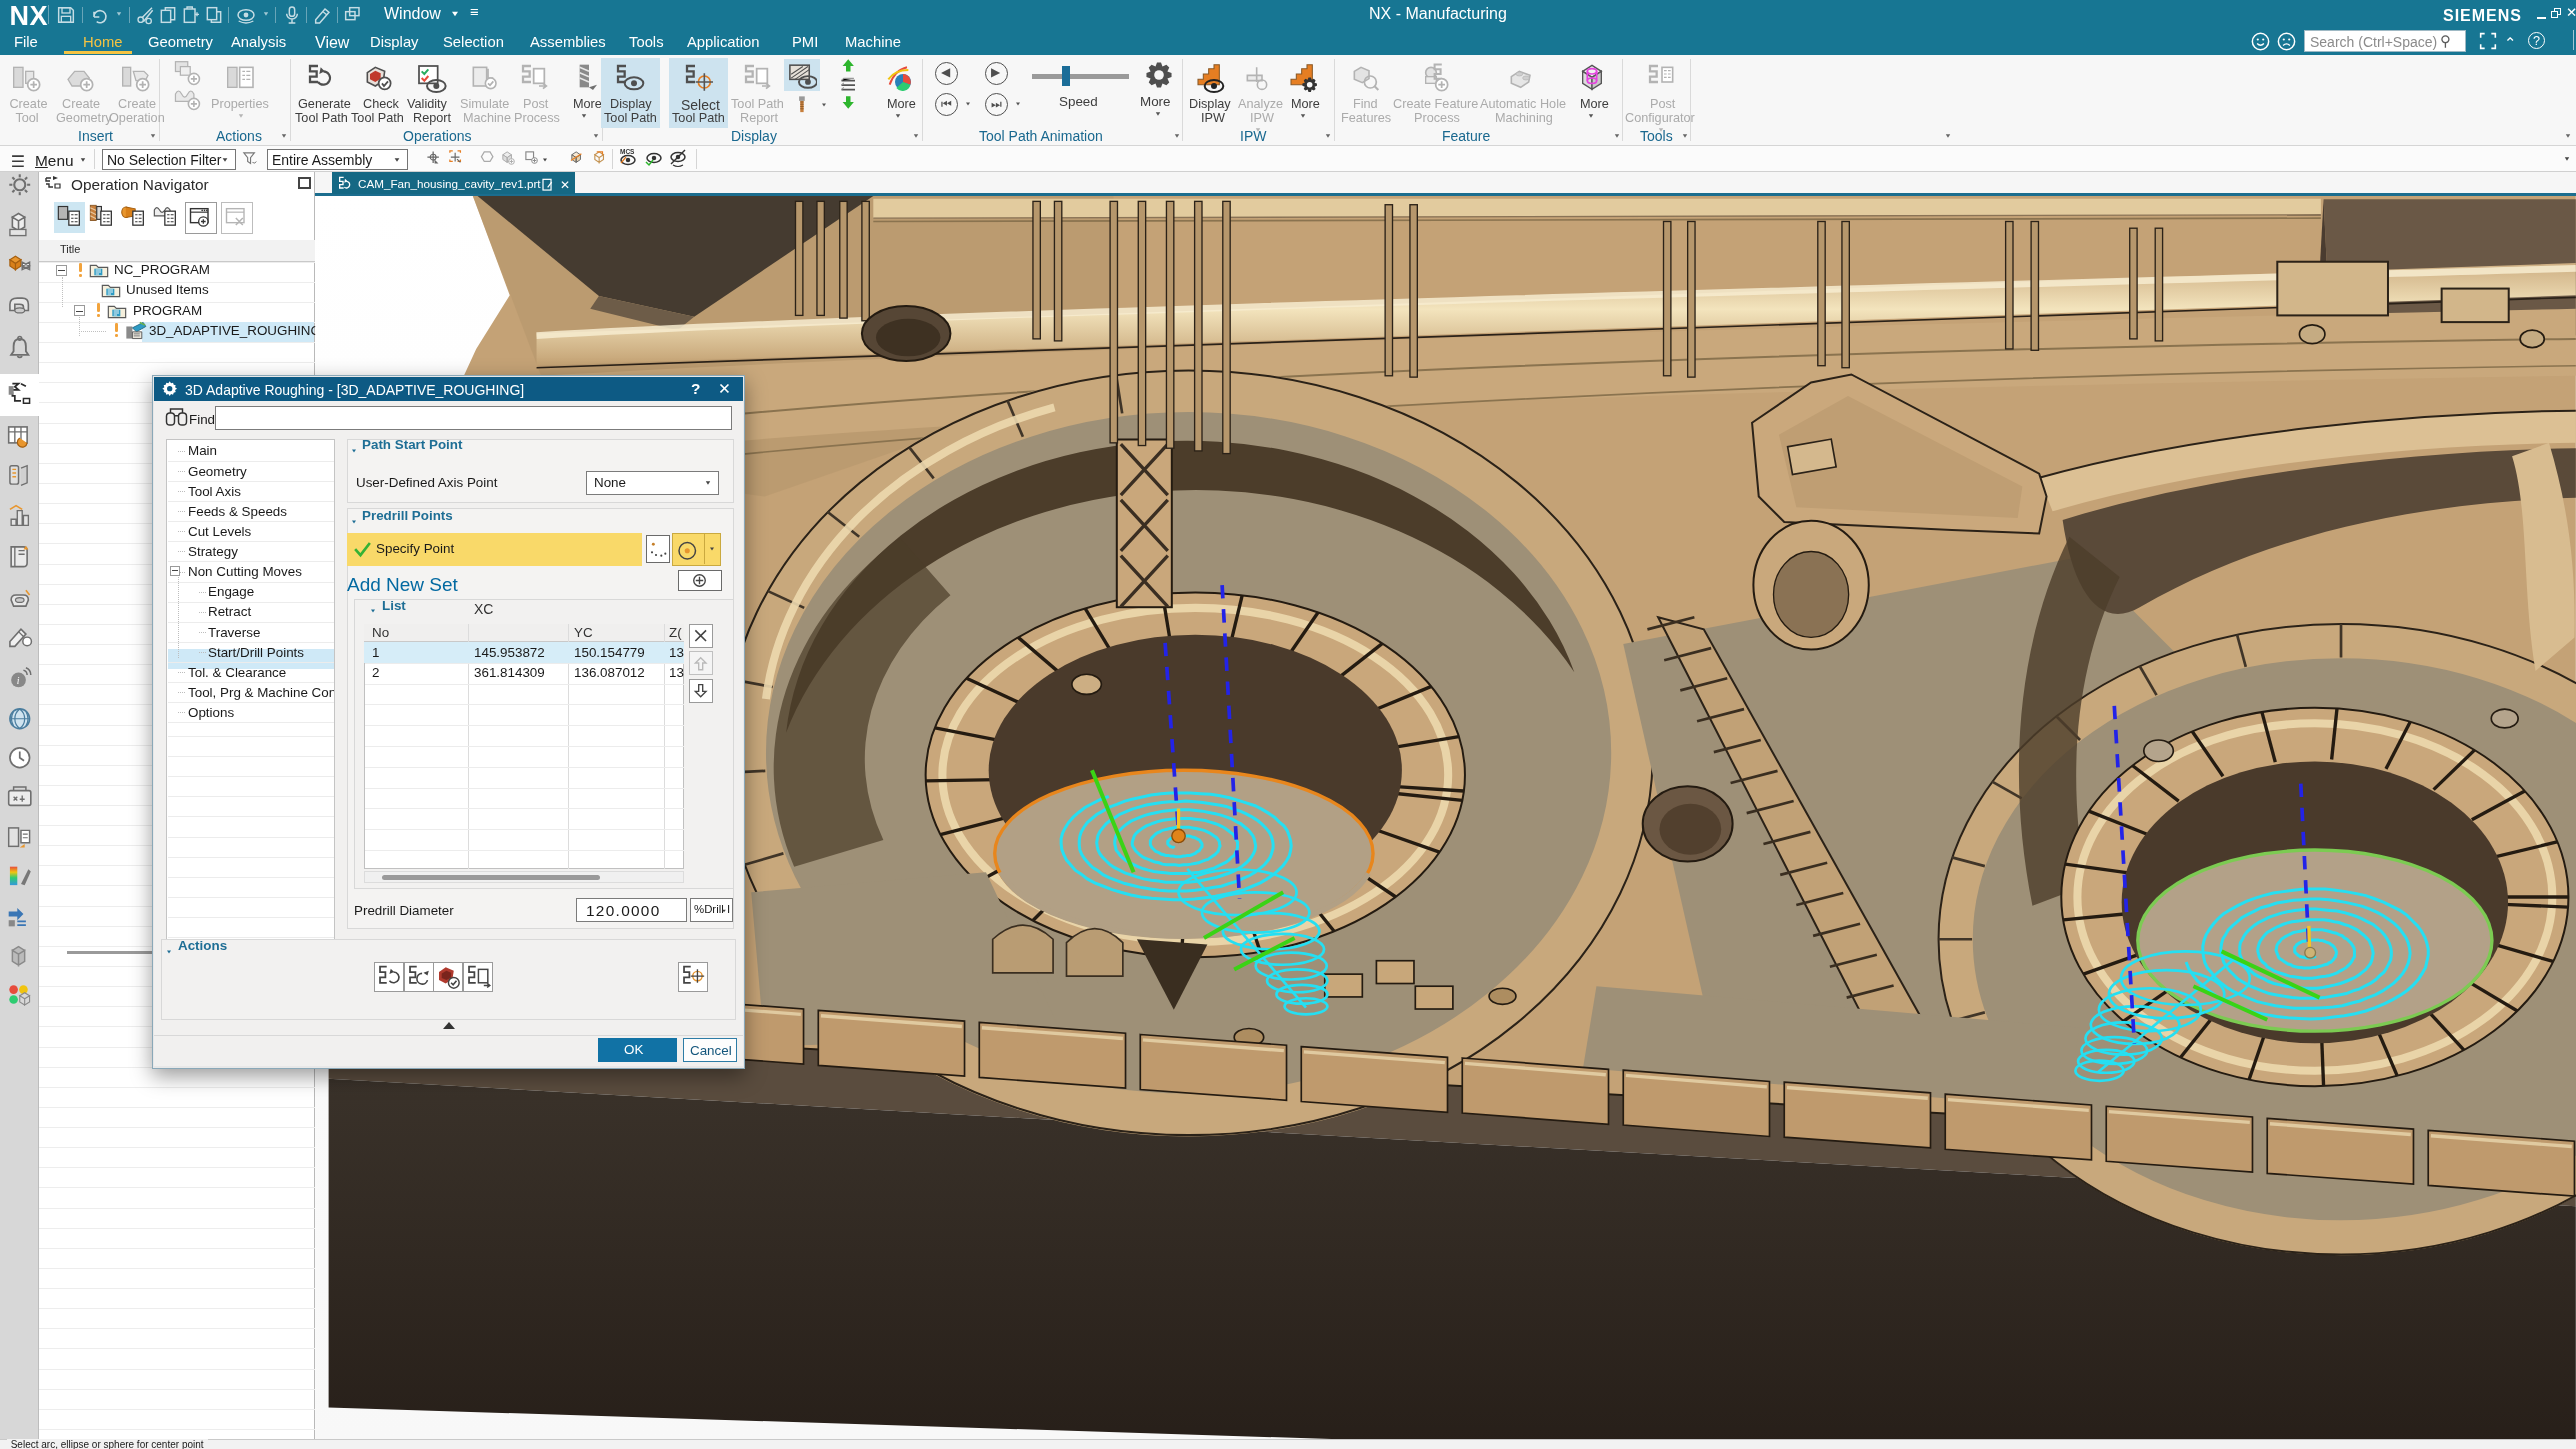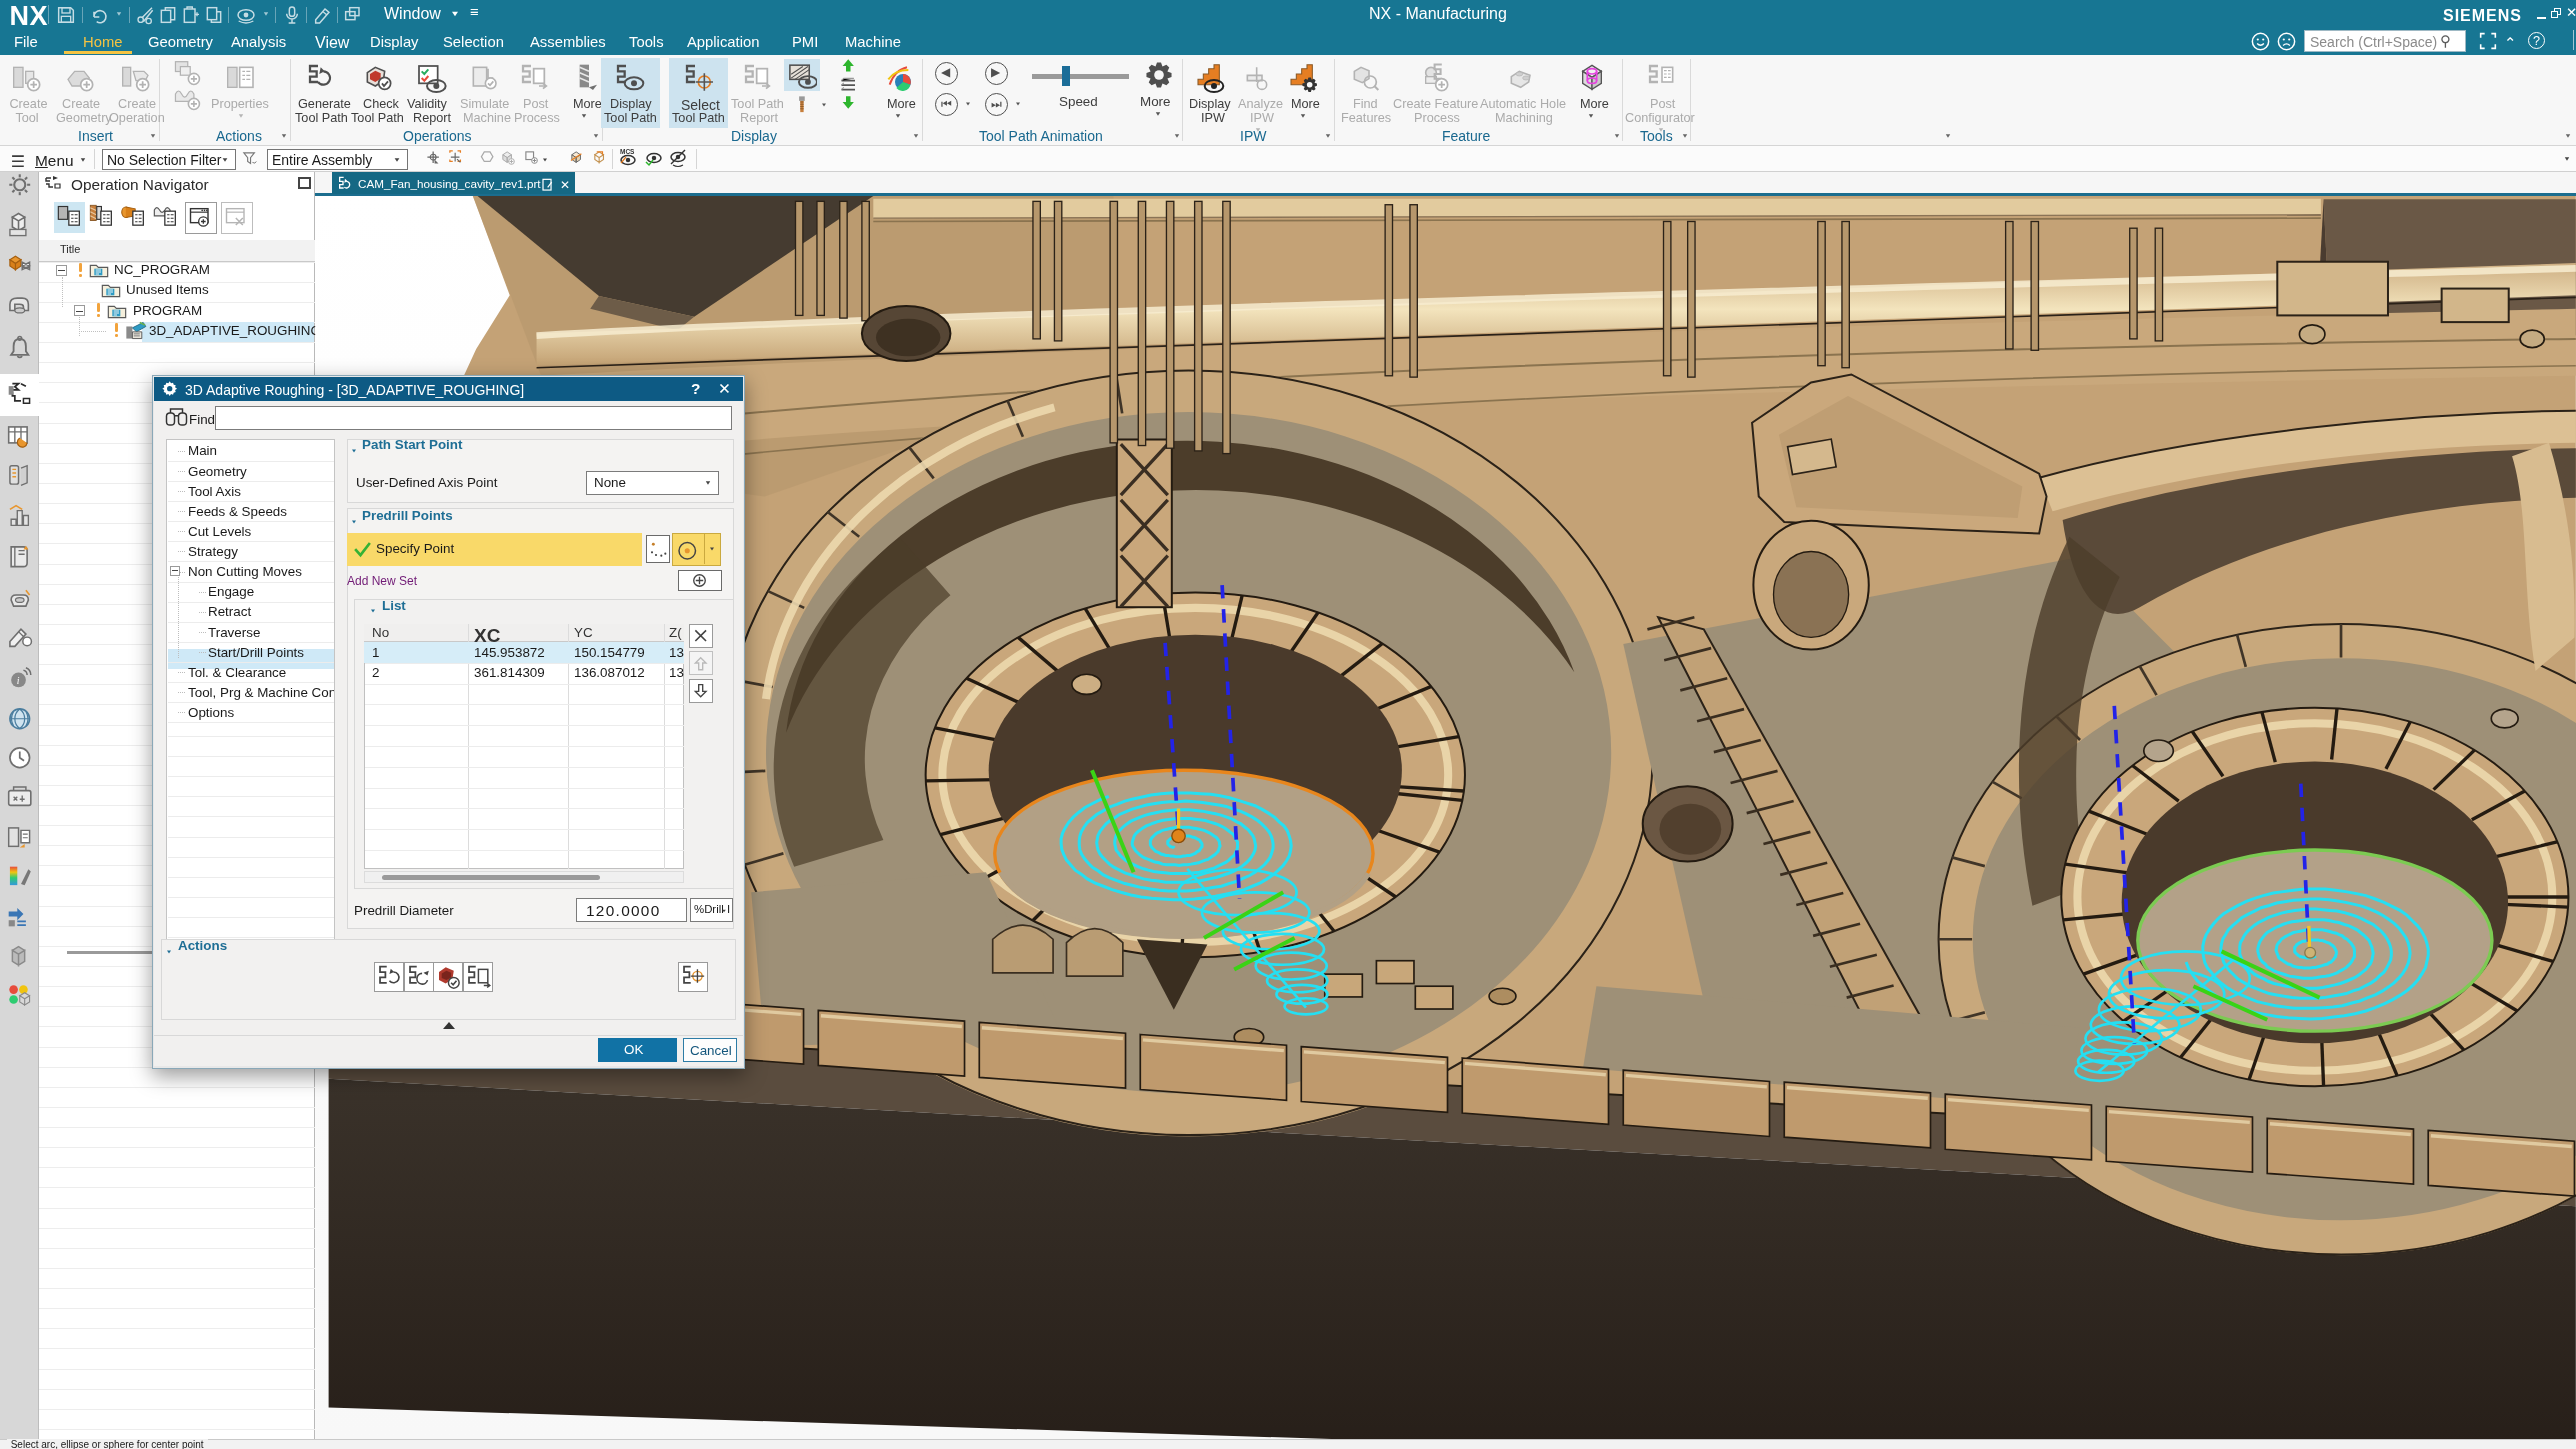--- a/index.html
+++ b/index.html
@@ -1071,33 +1071,33 @@
       <circle cx="20" cy="25" r="1.6" fill="#444"></circle>
       <circle cx="26" cy="22" r="1.6" fill="#444"></circle>
     </svg>
 <div class="ab" style="left:672px;top:533px;width:49px;height:33px;background:#f9d969;border:0.7px solid #caa93f"></div>
 <svg class="ico" style="left:676px;top:538px" width="25.5" height="25.5" viewBox="0 0 34 34">
       <circle cx="15" cy="17" r="11" fill="none" stroke="#444" stroke-width="2"></circle>
       <circle cx="15" cy="17" r="3.4" fill="#e8962e"></circle>
     </svg>
 <div class="ab" style="left:704px;top:534px;width:0.7px;height:30px;background:#caa93f"></div>
 <div class="caret" style="left:708px;top:546px;transform:scale(0.5);border-top-color:#444"></div>
-<div class="tx" style="left:347px;top:574px;font-size:12px;color:#701a75;font-weight:normal">Add New Set</div>
+<div class="tx" style="left:347px;top:574px;font-size:19px;color:#0369a1;font-weight:normal">Add New Set</div>
 <div class="ab" style="left:678px;top:570px;width:44px;height:21px;background:#fff;border:1px solid #6a6a6a"></div>
 <svg class="ico" style="left:691px;top:572px" width="17" height="17" viewBox="0 0 25 25">
       <circle cx="12.5" cy="12.5" r="8.5" fill="none" stroke="#444" stroke-width="2"></circle>
       <path d="M12.5,7 v11 M7,12.5 h11" stroke="#444" stroke-width="2"></path>
     </svg>
 <div class="ab" style="left:354px;top:599px;width:380px;height:290px;background:#f2f1f0;border:0.7px solid #d8d8d8"></div>
 <div class="caret" style="left:369px;top:608px;transform:scale(.5);border-top-color:#1e6e95"></div>
 <div class="tx" style="left:382px;top:598px;font-size:13.4px;color:#1e6e95;font-weight:bold">List</div>
 <div class="ab" style="left:364px;top:624px;width:320px;height:245px;background:#fff;border:0.7px solid #c0c0c0"></div>
 <div class="ab" style="left:364px;top:624px;width:320px;height:18px;background:#f0efee;border-bottom:0.7px solid #c9c9c9"></div>
 <div class="tx" style="left:372px;top:625px;font-size:13.4px;color:#333;font-weight:normal">No</div>
-<div class="tx" style="left:474px;top:625px;font-size:19px;color:#333;font-weight:bold">XC</div>
+<div class="tx" style="left:474px;top:601px;font-size:14px;color:#333;font-weight:normal">XC</div>
 <div class="tx" style="left:574px;top:625px;font-size:13.4px;color:#333;font-weight:normal">YC</div>
 <div class="tx" style="left:669px;top:625px;font-size:13.4px;color:#333;font-weight:normal">Z(</div>
 <div class="ab" style="left:468px;top:624px;width:0.7px;height:245px;background:#dcdcdc"></div>
 <div class="ab" style="left:568px;top:624px;width:0.7px;height:245px;background:#dcdcdc"></div>
 <div class="ab" style="left:664px;top:624px;width:0.7px;height:245px;background:#dcdcdc"></div>
 <div class="ab" style="left:364px;top:642px;width:320px;height:21px;background:#d6edf8"></div>
 <div class="tx" style="left:372px;top:645px;font-size:13.4px;color:#1a1a1a;font-weight:normal">1</div>
 <div class="tx" style="left:474px;top:645px;font-size:13.4px;color:#1a1a1a;font-weight:normal">145.953872</div>
 <div class="tx" style="left:574px;top:645px;font-size:13.4px;color:#1a1a1a;font-weight:normal">150.154779</div>
 <div class="tx" style="left:669px;top:645px;font-size:13.4px;color:#1a1a1a;font-weight:normal">13</div>

